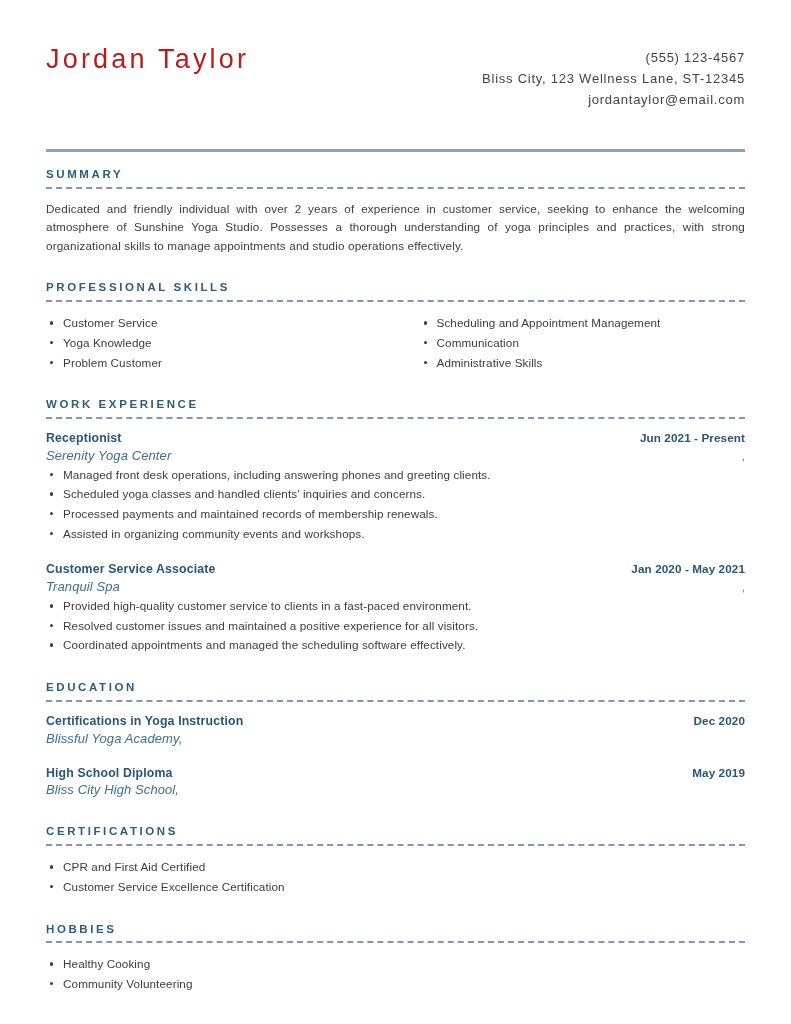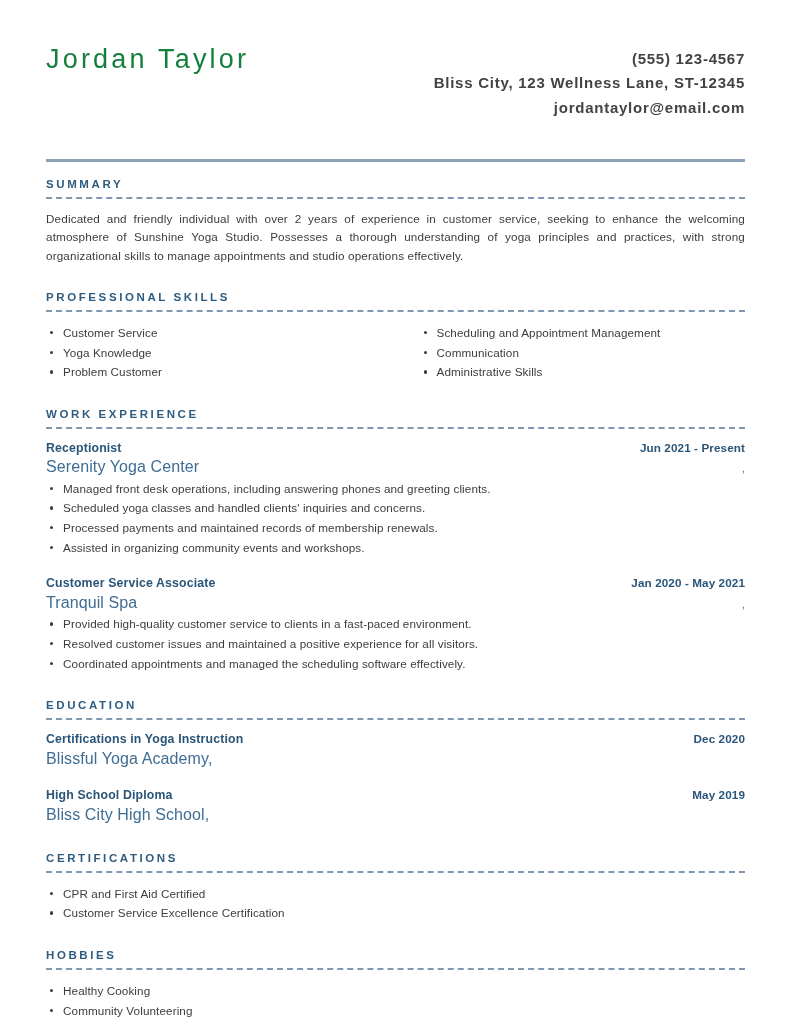--- a/index.html
+++ b/index.html
@@ -25,37 +25,36 @@
   
   .header {
     display: flex;
     align-items: flex-start;
     justify-content: space-between;
     padding-top: 44px;
   }
   .name {
     font-size: 27px;
     font-weight: 400;
-    color: #15803d;
+    color: #b91c1c;
     letter-spacing: 3.2px;
     line-height: 1.15;
     white-space: nowrap;
   }
   .contact {
     text-align: right;
     padding-top: 3px;
     min-width: 260px;
   }
   .contact-line {
-    font-size: 15px;
+    font-size: 13px;
     color: #434343;
     line-height: 1.62;
     letter-spacing: 0.75px;
     white-space: nowrap;
-    font-weight: bold;
   }
 
   .header-rule {
     margin-top: 39px;
     height: 3px;
     background: #8ca2b8;
     width: 100%;
   }
 
   
@@ -145,21 +144,22 @@
     letter-spacing: 0.1px;
     white-space: nowrap;
     line-height: 1.35;
   }
   .entry-sub {
     display: flex;
     justify-content: space-between;
     align-items: baseline;
   }
   .entry-org {
-    font-size: 16px;
+    font-size: 13px;
+    font-style: italic;
     color: #3f6d93;
     letter-spacing: 0.1px;
     line-height: 1.4;
   }
   .entry-loc {
     font-size: 11.7px;
     color: #5b7a94;
     line-height: 1.4;
     white-space: nowrap;
   }

